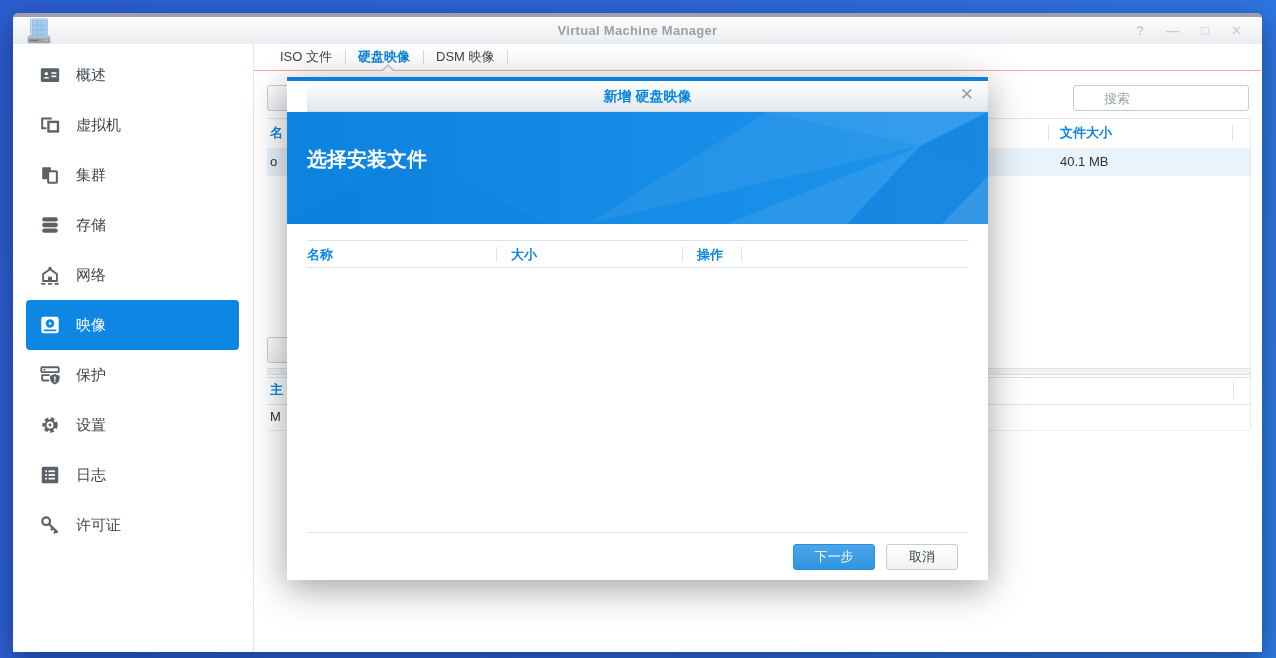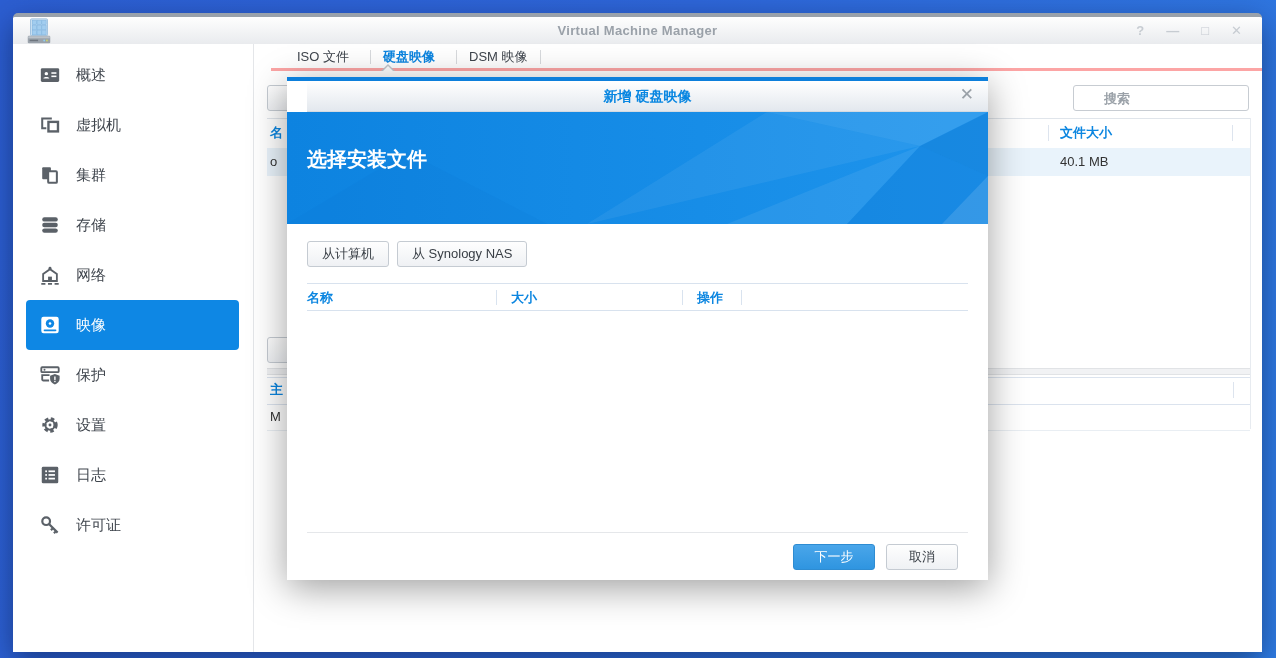--- a/index.html
+++ b/index.html
@@ -27,35 +27,35 @@
     border-right:1px solid #e4e6e9;}
   .side-item{position:absolute;left:13px;width:213px;height:50px;display:flex;align-items:center;
     gap:15px;padding-left:13px;box-sizing:border-box;color:#40464e;font-size:15px;
     border-radius:4px;cursor:pointer;}
   .side-item .sicon{width:22px;height:22px;color:#5b6168;flex:none;}
   .side-item .sicon svg{width:100%;height:100%;display:block;}
   .side-item.active{background:#0e87e4;color:#fff;}
   .side-item.active .sicon{color:#fff;}
   
   .content{position:absolute;left:241px;top:27px;right:0;bottom:0;background:#fff;overflow:hidden;}
-  .tabsbar{position:absolute;left:17px;top:0;right:0;height:27px;border-bottom:3px solid #fca5a5;
-    display:flex;padding-left:13px;box-sizing:border-box;gap:8px;}
+  .tabsbar{position:absolute;left:0;top:0;right:0;height:27px;border-bottom:1px solid #fca5a5;
+    display:flex;padding-left:13px;box-sizing:border-box;}
   .tab{padding:0 13px;line-height:26px;font-size:13px;color:#3e444c;position:relative;cursor:pointer;}
   .tab + .tab::before{content:'';position:absolute;left:0;top:6px;height:14px;width:1px;background:#d8dadd;}
   .tab:last-child::after{content:'';position:absolute;right:0;top:6px;height:14px;width:1px;background:#d8dadd;}
   .tab.active{color:#0c85e0;font-weight:bold;}
   .notch{position:absolute;left:127px;top:20px;width:0;height:0;z-index:3;
     border-left:7px solid transparent;border-right:7px solid transparent;border-bottom:7px solid #c2c6cb;}
   .notch::after{content:'';position:absolute;left:-6px;top:1.5px;width:0;height:0;
     border-left:6px solid transparent;border-right:6px solid transparent;border-bottom:6px solid #fff;}
   .gbtn{box-sizing:border-box;border:1px solid #c5cbd2;border-radius:3px;
     background:linear-gradient(#fefefe,#eff1f4);font-size:13px;color:#383e45;
     text-align:center;line-height:24px;height:26px;cursor:pointer;}
   .search{position:absolute;left:819px;top:41px;width:176px;height:26px;box-sizing:border-box;
-    border:1px solid #c7ccd2;border-radius:3px;padding:0 8px 0 30px;font-size:13px;color:#14532d;outline:none;font-weight:bold;}
+    border:1px solid #c7ccd2;border-radius:3px;padding:0 8px 0 30px;font-size:13px;color:#14532d;outline:none;}
   .search::placeholder{color:#9aa1a8;}
   .search-icon{position:absolute;left:828px;top:46px;width:16px;height:16px;pointer-events:none;}
   .bluehead{color:#0c86e0;font-weight:bold;font-size:13px;}
   .cellтxt{color:#333;font-size:13px;}
   
   .dialog{position:absolute;left:274px;top:60px;width:701px;height:503px;background:#fff;z-index:10;
     box-shadow:0 8px 35px rgba(0,0,0,.38);}
   .dlg-stripe{height:4px;background:#0d7fdb;}
   .dlg-header{position:relative;height:30px;background:linear-gradient(#ffffff,#e3e8ee);
     border-bottom:1px solid #d4dae1;margin-left:20px;}
@@ -284,28 +284,20 @@
         <polygon points="300,112 480,0 633,34" fill="#ffffff" opacity=".06"></polygon>
         <polygon points="480,0 633,34 701,0" fill="#ffffff" opacity=".10"></polygon>
         <polygon points="633,34 701,0 701,64" fill="#0a6cc4" opacity=".28"></polygon>
         <polygon points="633,34 701,64 701,112 560,112" fill="#0d74cf" opacity=".30"></polygon>
         <polygon points="633,34 560,112 440,112" fill="#ffffff" opacity=".07"></polygon>
         <polygon points="701,64 655,112 701,112" fill="#ffffff" opacity=".12"></polygon>
       </svg>
       <h2>选择安装文件</h2>
     </div>
     <div class="dlg-body">
-      <div class="src-row">
-        <div class="gbtn dlg-btn">
-          <span>从计算机</span>
-        </div>
-        <div class="gbtn dlg-btn">
-          <span>从 Synology NAS</span>
-        </div>
-      </div>
       <div class="dlg-thead">
         <div class="dlg-th" style="width:190px;">名称</div>
         <div class="dlg-th" style="width:186px;padding-left:14px;">大小</div>
         <div class="dlg-th" style="width:59px;padding-left:14px;">操作</div>
         <div style="flex:1;"></div>
       </div>
       <div style="height:220px;"></div>
     </div>
     <div class="dlg-footer">
       <div class="rule"></div>

